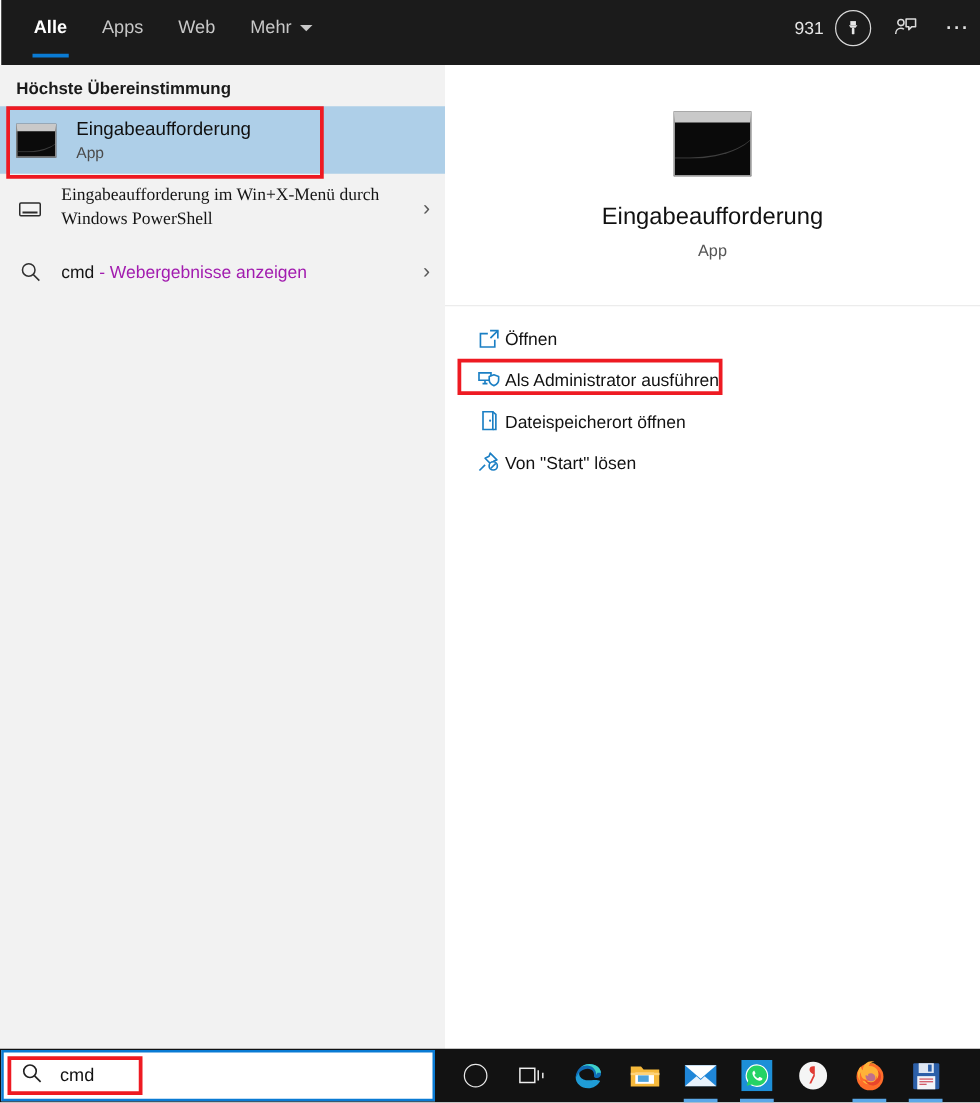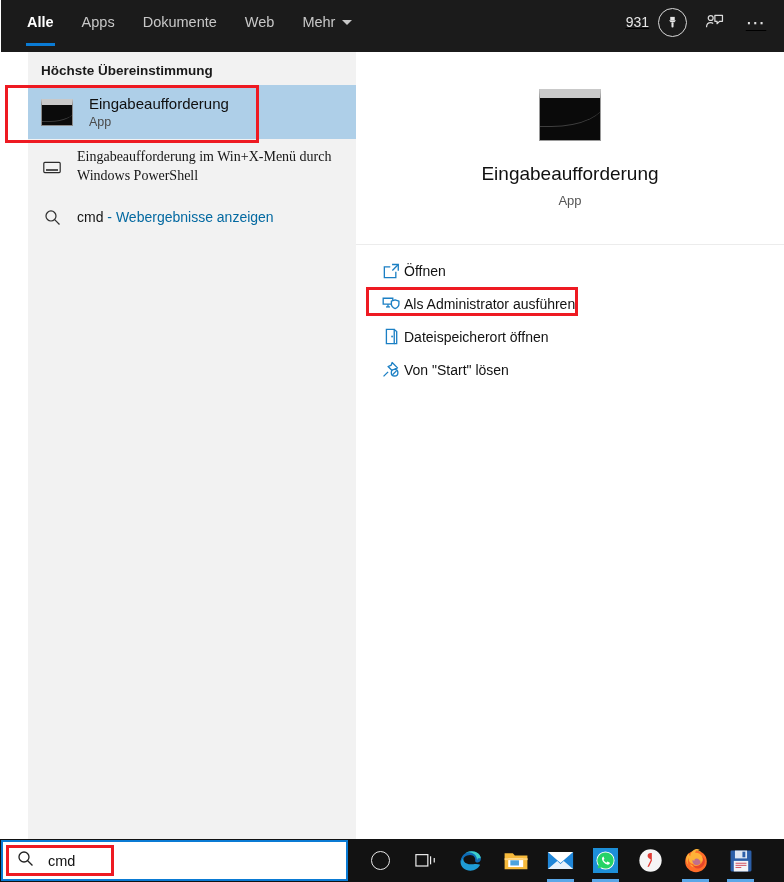--- a/index.html
+++ b/index.html
@@ -60,23 +60,22 @@
     width: 0; height: 0;
     border-left: 5px solid transparent;
     border-right: 5px solid transparent;
     border-top: 5px solid #c8c8c8;
   }
   .header-right {
     margin-left: auto;
     display: flex;
     align-items: center;
     height: 44px;
-    padding-right: 14px;
+    padding-right: 4px;
     gap: 12px;
-    text-decoration: underline;
   }
   .rewards {
     display: flex;
     align-items: center;
     gap: 9px;
   }
   .rewards-count {
     color: #e6e6e6;
     font-size: 14px;
   }
@@ -101,21 +100,20 @@
     line-height: 1;
   }
 
   
   .left-pane {
     position: absolute;
     left: 0; top: 52px;
     width: 356px;
     height: 787px;
     background: #f2f2f2;
-    margin-left: 28px;
   }
   .section-label {
     font-size: 13.5px;
     font-weight: bold;
     color: #1a1a1a;
     padding: 11px 0 7px 13px;
   }
   .best-row {
     position: relative;
     height: 54px;
@@ -197,21 +195,21 @@
     flex: 0 0 auto;
     display: flex;
     justify-content: center;
   }
   .web-text {
     margin-left: 14px;
     font-size: 14px;
     flex: 1 1 auto;
     color: #141414;
   }
-  .web-text .muted { color: #0369a1; }
+  .web-text .muted { color: #a21caf; }
 
   
   .right-pane {
     position: absolute;
     left: 356px; top: 52px;
     width: 428px;
     height: 787px;
     background: #ffffff;
   }
   .preview {
@@ -339,23 +337,20 @@
 </head>
 <body>
 
 <div class="header">
   <div class="tabs">
     <div class="tab active">
       <span>Alle</span>
     </div>
     <div class="tab">
       <span>Apps</span>
-    </div>
-    <div class="tab">
-      <span>Dokumente</span>
     </div>
     <div class="tab">
       <span>Web</span>
     </div>
     <div class="tab">
       <span>Mehr</span>
       <span class="caret"></span>
     </div>
   </div>
 

